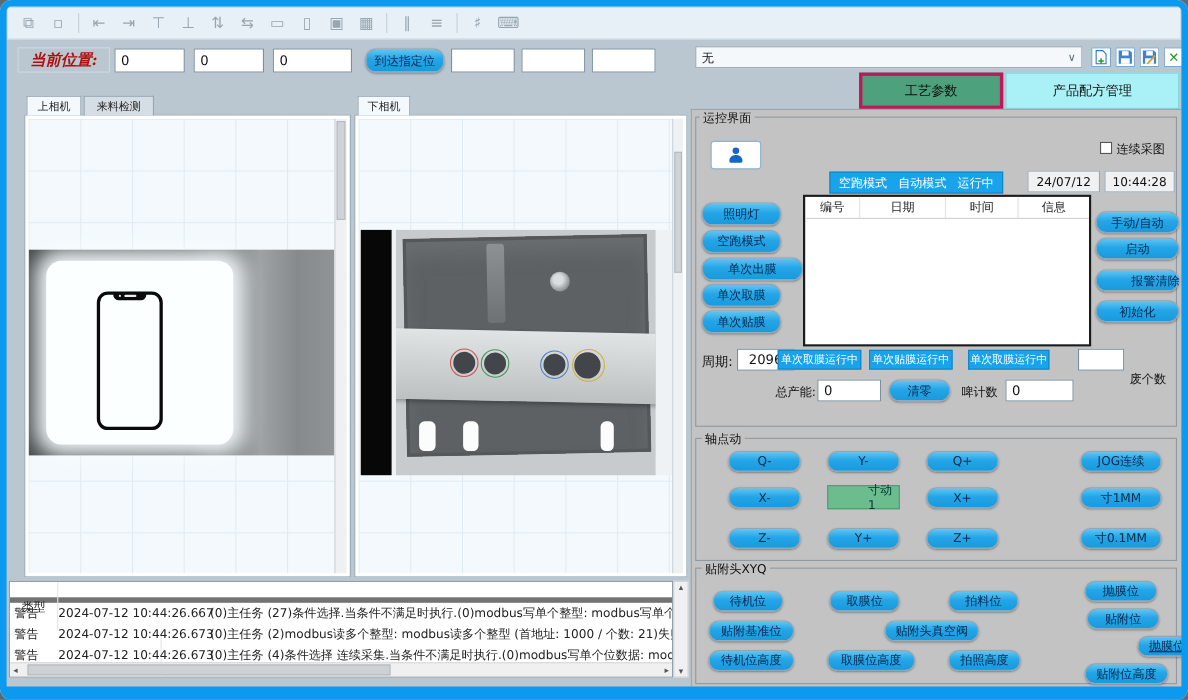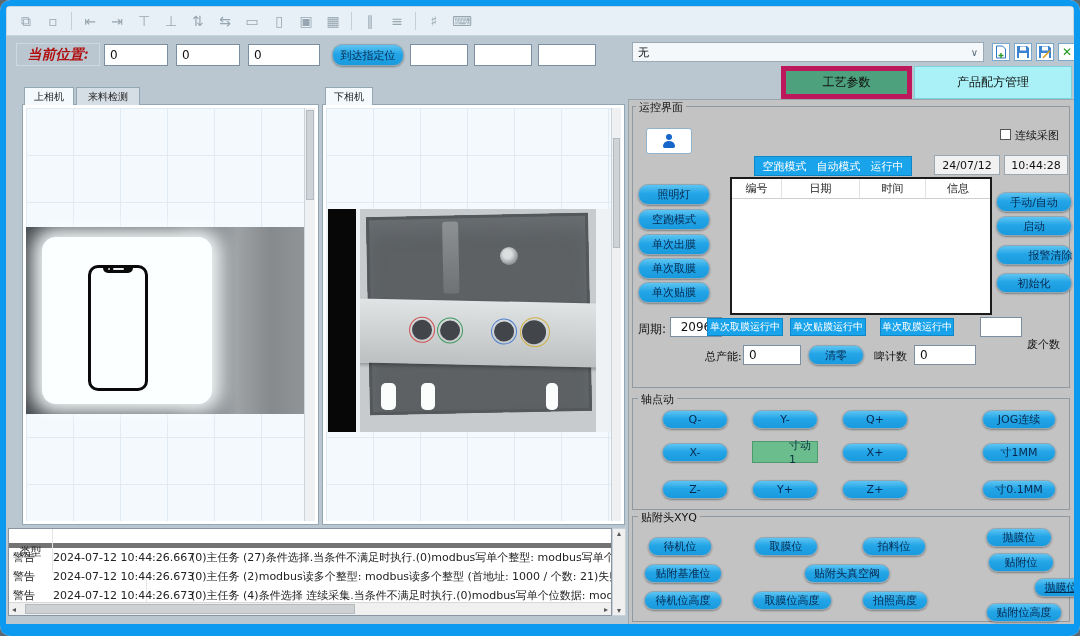--- a/index.html
+++ b/index.html
@@ -136,21 +136,21 @@
           <rect x="4" y="1.5" width="6" height="4" fill="#fff"></rect>
           <rect x="3" y="8" width="8" height="5" fill="#fff"></rect>
           <path d="M5 13 12 5.5" stroke="#e0a020" stroke-width="1.6"></path>
         </svg>
       </span>
   </div>
   <div class="winicon" style="left:1058px;color:#1f9b1f;font-weight:bold;font-size:12px;">
     <span>✕</span>
   </div>
 
-  <div class="maintab" style="left:781px;width:131px;background:#4da17c;border:5px solid #be185d;">工艺参数</div>
+  <div class="maintab" style="left:781px;width:131px;background:#4da17c;border:3px solid #be185d;">工艺参数</div>
   <div class="maintab" style="left:914px;width:158px;background:#a9f1f6;border:1px solid #7fd4dc;">产品配方管理</div>
 
   <div class="tab active" style="left:24px;top:87px;width:50px;height:18px;">上相机</div>
   <div class="tab" style="left:76px;top:87px;width:64px;height:18px;">来料检测</div>
   <div class="campanel" style="left:22px;top:104px;width:297px;height:421px;">
     <div class="grid">
       <div id="phoneband">
         <div id="phonewin">
           <div id="phone">
             <div id="notch">
@@ -211,21 +211,21 @@
   <div class="flat-blue" style="left:754px;top:156px;width:158px;height:20px;gap:10px;font-size:11px;">
     <span>空跑模式</span>
     <span>自动模式</span>
     <span>运行中</span>
   </div>
   <div class="readbox" style="left:934px;top:155px;width:66px;height:20px;">24/07/12</div>
   <div class="readbox" style="left:1004px;top:155px;width:64px;height:20px;">10:44:28</div>
 
   <div class="btn" style="left:638px;top:184px;width:72px;height:21px;">照明灯</div>
   <div class="btn" style="left:638px;top:209px;width:72px;height:21px;">空跑模式</div>
-  <div class="btn" style="left:638px;top:234px;width:72px;height:21px;">单次出膜</div>
+  <div class="btn" style="left:638px;top:234px;width:92px;height:21px;">单次出膜</div>
   <div class="btn" style="left:638px;top:258px;width:72px;height:21px;">单次取膜</div>
   <div class="btn" style="left:638px;top:282px;width:72px;height:21px;">单次贴膜</div>
 
   <div id="msgtable">
     <div class="hdr">
       <div style="width:50px;">编号</div>
       <div style="width:78px;">日期</div>
       <div style="width:66px;">时间</div>
       <div style="flex:1;border-right:none;">信息</div>
     </div>

